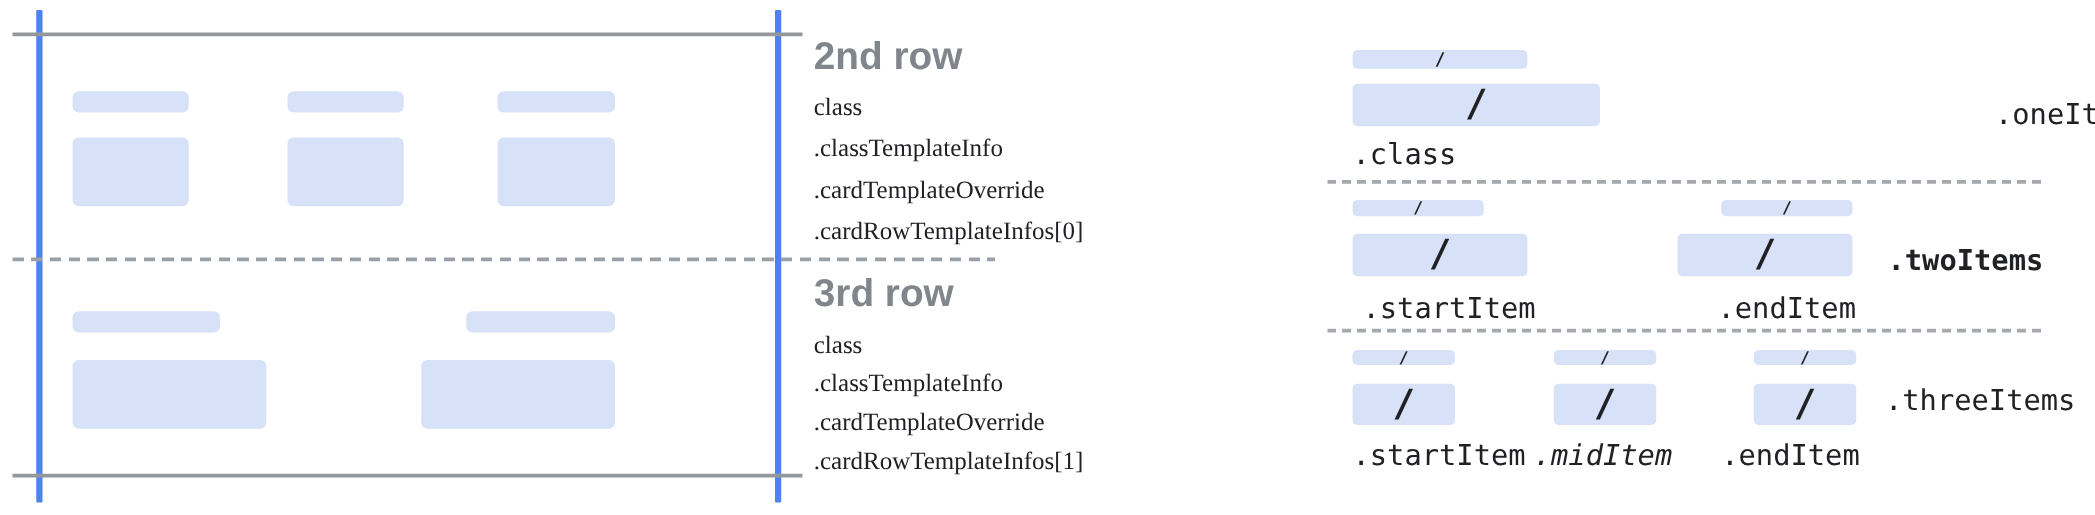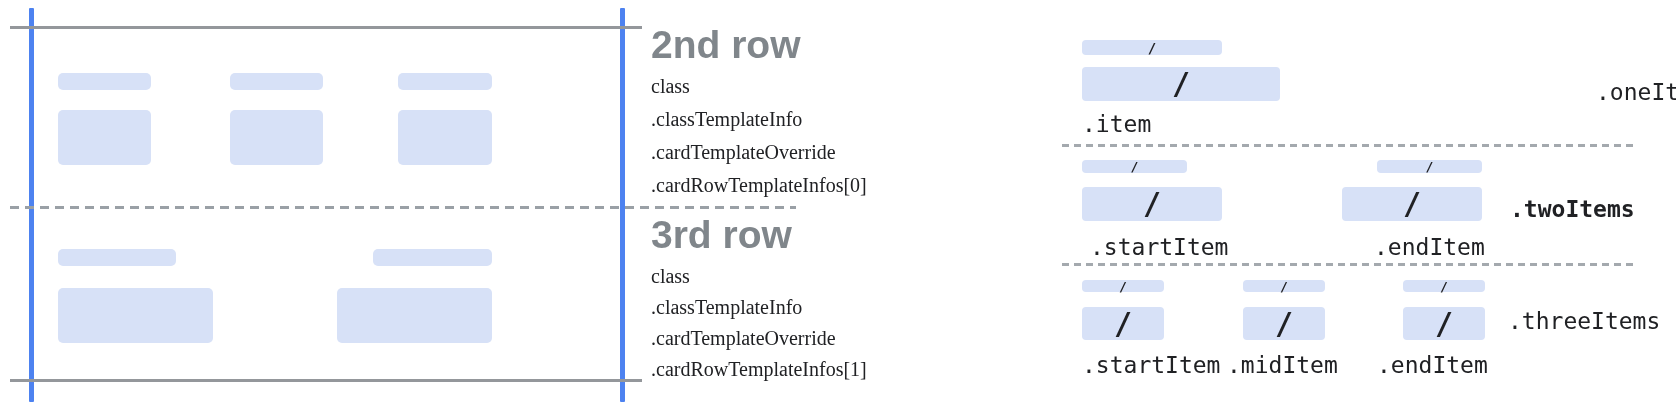--- a/index.html
+++ b/index.html
@@ -13,21 +13,21 @@
   .hline{height:3px;background:var(--line-gray,#94979b);}
   .dash-card{height:3px;background:repeating-linear-gradient(to right,var(--dash-gray,#9aa0a6) 0 9px,transparent 9px 15px);}
   .dash-right{height:3px;background:repeating-linear-gradient(to right,#a4a9ae 0 7px,transparent 7px 12px);}
   
   .ph{background:var(--placeholder-blue,#d7e1f7);border-radius:5px;}
   .slashbar{display:flex;align-items:center;justify-content:center;background:var(--placeholder-blue,#d7e1f7);border-radius:4px;color:var(--code-dark,#202124);}
   .slash-big{font:bold 30px "DejaVu Sans Mono",monospace;line-height:1;}
   .slash-sm{font:bold 13px "DejaVu Sans Mono",monospace;line-height:1;}
   .slash-sm1{font:bold 14px "DejaVu Sans Mono",monospace;line-height:1;}
   
-  .heading{font-weight:bold;font-size:39px;line-height:36px;color:var(--heading-gray,#80868b);white-space:nowrap;}
+  .heading{font-weight:bold;font-size:31px;line-height:36px;color:var(--heading-gray,#80868b);white-space:nowrap;}
   .code{font-family:Liberation Serif, serif;font-size:20px;line-height:26px;color:var(--code-dark,#202124);white-space:nowrap;}
   .mlabel{font-family:"DejaVu Sans Mono",monospace;font-size:23px;line-height:27px;color:var(--code-dark,#202124);white-space:nowrap;}
 </style>
 </head>
 <body>
 
 <div id="canvas">
 
   <div>
     <div class="abs vline" style="left:29px;top:8px;height:394px;"></div>
@@ -65,21 +65,21 @@
     <div class="abs code" style="left:651px;top:356px;">.cardRowTemplateInfos[1]</div>
   </div>
 
   <div>
     <div class="abs slashbar" style="left:1082px;top:40px;width:140px;height:15px;">
       <span class="slash-sm1">/</span>
     </div>
     <div class="abs slashbar" style="left:1082px;top:67px;width:198px;height:34px;">
       <span class="slash-big">/</span>
     </div>
-    <div class="abs mlabel" style="left:1082px;top:111px;">.item</div>
+    <div class="abs mlabel" style="left:1082px;top:111px;">.class</div>
     <div class="abs mlabel" style="left:1596px;top:79px;">.oneItem</div>
   </div>
 
   <div class="abs dash-right" style="left:1062px;top:144px;width:572px;"></div>
 
   <div>
     <div class="abs slashbar" style="left:1082px;top:160px;width:105px;height:13px;">
       <span class="slash-sm">/</span>
     </div>
     <div class="abs slashbar" style="left:1082px;top:187px;width:140px;height:34px;">
@@ -111,18 +111,18 @@
     <div class="abs slashbar" style="left:1243px;top:307px;width:82px;height:33px;">
       <span class="slash-big">/</span>
     </div>
     <div class="abs slashbar" style="left:1403px;top:280px;width:82px;height:12px;">
       <span class="slash-sm">/</span>
     </div>
     <div class="abs slashbar" style="left:1403px;top:307px;width:82px;height:33px;">
       <span class="slash-big">/</span>
     </div>
     <div class="abs mlabel" style="left:1082px;top:352px;">.startItem</div>
-    <div class="abs mlabel" style="left:1227px;top:352px;">.midItem</div>
+    <div class="abs mlabel" style="left:1227px;top:352px;font-style:italic;">.midItem</div>
     <div class="abs mlabel" style="left:1377px;top:352px;">.endItem</div>
     <div class="abs mlabel" style="left:1508px;top:308px;">.threeItems</div>
   </div>
 
 </div>
 
 </body></html>

